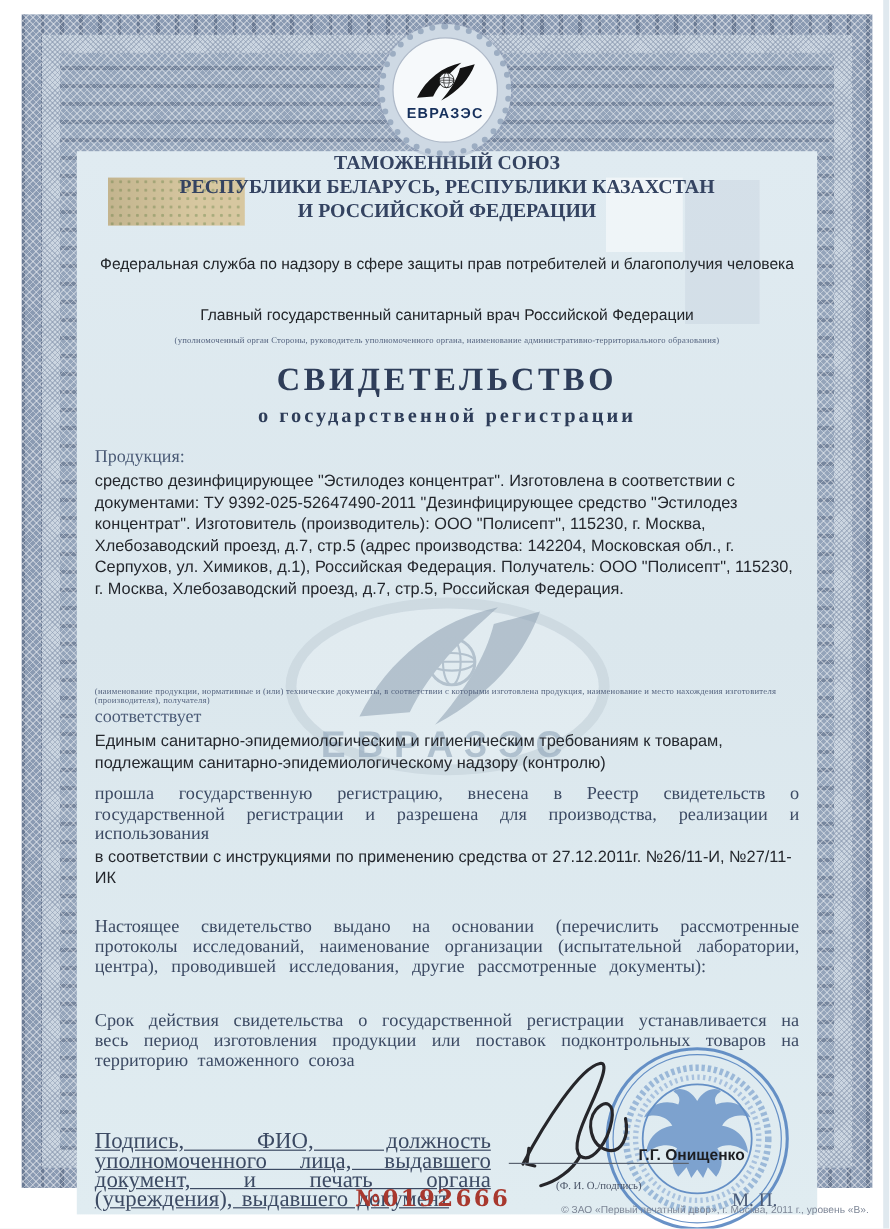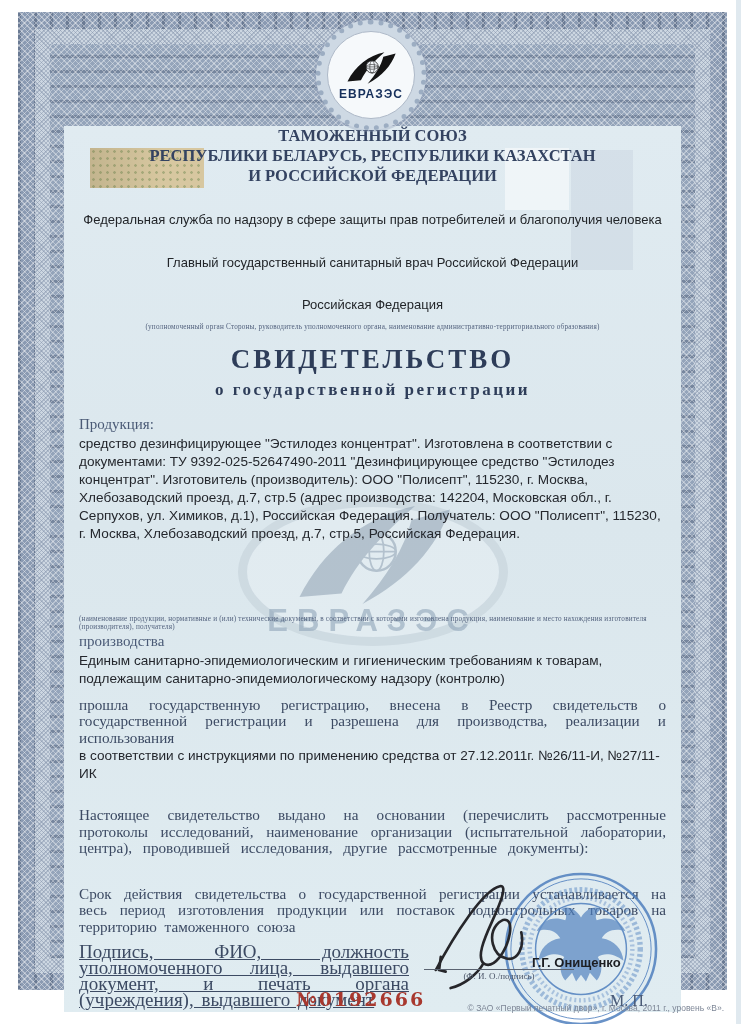--- a/index.html
+++ b/index.html
@@ -74,21 +74,21 @@
   .fill-text{font-family:"Liberation Sans",sans-serif;font-size:13.6px;line-height:18px;color:#24272d;margin-top:2px;}
   .tpl-par{font-size:15.2px;line-height:16.5px;text-align:justify;word-spacing:7px;color:#3c4a63;}
   .lead-word{font-size:15px;color:#4a5a76;}
 
   .sig-note{position:absolute;left:15px;top:818px;width:330px;font-size:19px;line-height:16px;
       text-align:justify;word-spacing:3px;color:#3c4a63;text-decoration:underline;}
   .serial{position:absolute;left:232px;top:862px;font-family:"DejaVu Serif",serif;
       font-weight:bold;font-size:19px;letter-spacing:2px;color:#a8382e;}
   .signature{position:absolute;left:356px;top:752px;z-index:3;}
   .fio-line{position:absolute;left:360px;top:843px;width:150px;border-top:1.3px solid #5a6371;
-      text-align:center;font-size:9px;color:#4b5568;padding-top:1px;z-index:3;}
+      text-align:center;font-size:9px;color:#4b5568;padding-top:13px;z-index:3;}
   .stamp{position:absolute;left:438px;top:744px;z-index:2;opacity:.85;}
   .signer-name{position:absolute;left:468px;top:829px;font-family:"Liberation Sans",sans-serif;
       font-weight:bold;font-size:13px;color:#1c1e22;z-index:4;}
   .seal-mark{position:absolute;left:546px;top:866px;font-size:16px;color:#4a5a76;z-index:4;}
 
   .footer-note{position:absolute;right:18px;bottom:11px;font-family:"Liberation Sans",sans-serif;
       font-size:8.5px;color:#7d8696;z-index:6;}
 </style>
 </head>
 <body>
@@ -121,34 +121,33 @@
 
               <div class="center" style="margin-top:68px;">
                 <div class="union-line">ТАМОЖЕННЫЙ СОЮЗ</div>
                 <div class="union-line">РЕСПУБЛИКИ БЕЛАРУСЬ, РЕСПУБЛИКИ КАЗАХСТАН</div>
                 <div class="union-line">И РОССИЙСКОЙ ФЕДЕРАЦИИ</div>
               </div>
 
               <div class="center" style="margin-top:3px;">
                 <div class="authority-line">Федеральная служба по надзору в сфере защиты прав потребителей и благополучия человека</div>
                 <div class="authority-line">Главный государственный санитарный врач Российской Федерации</div>
-                <div class="authority-line">Российская Федерация</div>
               </div>
 
               <div class="center tiny-caption" style="margin-top:9px;">(уполномоченный орган Стороны, руководитель уполномоченного органа, наименование административно-территориального образования)</div>
 
               <div class="center doc-title" style="margin-top:13px;">СВИДЕТЕЛЬСТВО</div>
               <div class="center doc-subtitle" style="margin-top:6px;">о государственной регистрации</div>
 
 
               <div class="section-label">Продукция:</div>
               <div class="fill-text">средство дезинфицирующее "Эстилодез концентрат". Изготовлена в соответствии с документами: ТУ 9392-025-52647490-2011 "Дезинфицирующее средство "Эстилодез концентрат". Изготовитель (производитель): ООО "Полисепт", 115230, г. Москва, Хлебозаводский проезд, д.7, стр.5 (адрес производства: 142204, Московская обл., г. Серпухов, ул. Химиков, д.1), Российская Федерация. Получатель: ООО "Полисепт", 115230, г. Москва, Хлебозаводский проезд, д.7, стр.5, Российская Федерация.</div>
 
               <div class="tiny-caption" style="margin-top:72px;">(наименование продукции, нормативные и (или) технические документы, в соответствии с которыми изготовлена продукция, наименование и место нахождения изготовителя (производителя), получателя)</div>
-              <div class="lead-word" style="margin-top:2px;">производства</div>
+              <div class="lead-word" style="margin-top:2px;">соответствует</div>
               <div class="fill-text">Единым санитарно-эпидемиологическим и гигиеническим требованиям к товарам, подлежащим санитарно-эпидемиологическому надзору (контролю)</div>
 
               <div class="tpl-par" style="margin-top:9px;">прошла государственную регистрацию, внесена в Реестр свидетельств о государственной регистрации и разрешена для производства, реализации и использования</div>
               <div class="fill-text" style="margin-top:1px;">в соответствии с инструкциями по применению средства от 27.12.2011г. №26/11-И, №27/11-ИК</div>
 
               <div class="tpl-par" style="margin-top:24px;">Настоящее свидетельство выдано на основании (перечислить рассмотренные протоколы исследований, наименование организации (испытательной лаборатории, центра), проводившей исследования, другие рассмотренные документы):</div>
 
               <div class="tpl-par" style="margin-top:29px;word-spacing:4px;">Срок действия свидетельства о государственной регистрации устанавливается на весь период изготовления продукции или поставок подконтрольных товаров на территорию таможенного союза</div>
 
               <div class="sig-note">Подпись, ФИО, должность уполномоченного лица, выдавшего документ, и печать органа (учреждения), выдавшего документ</div>

